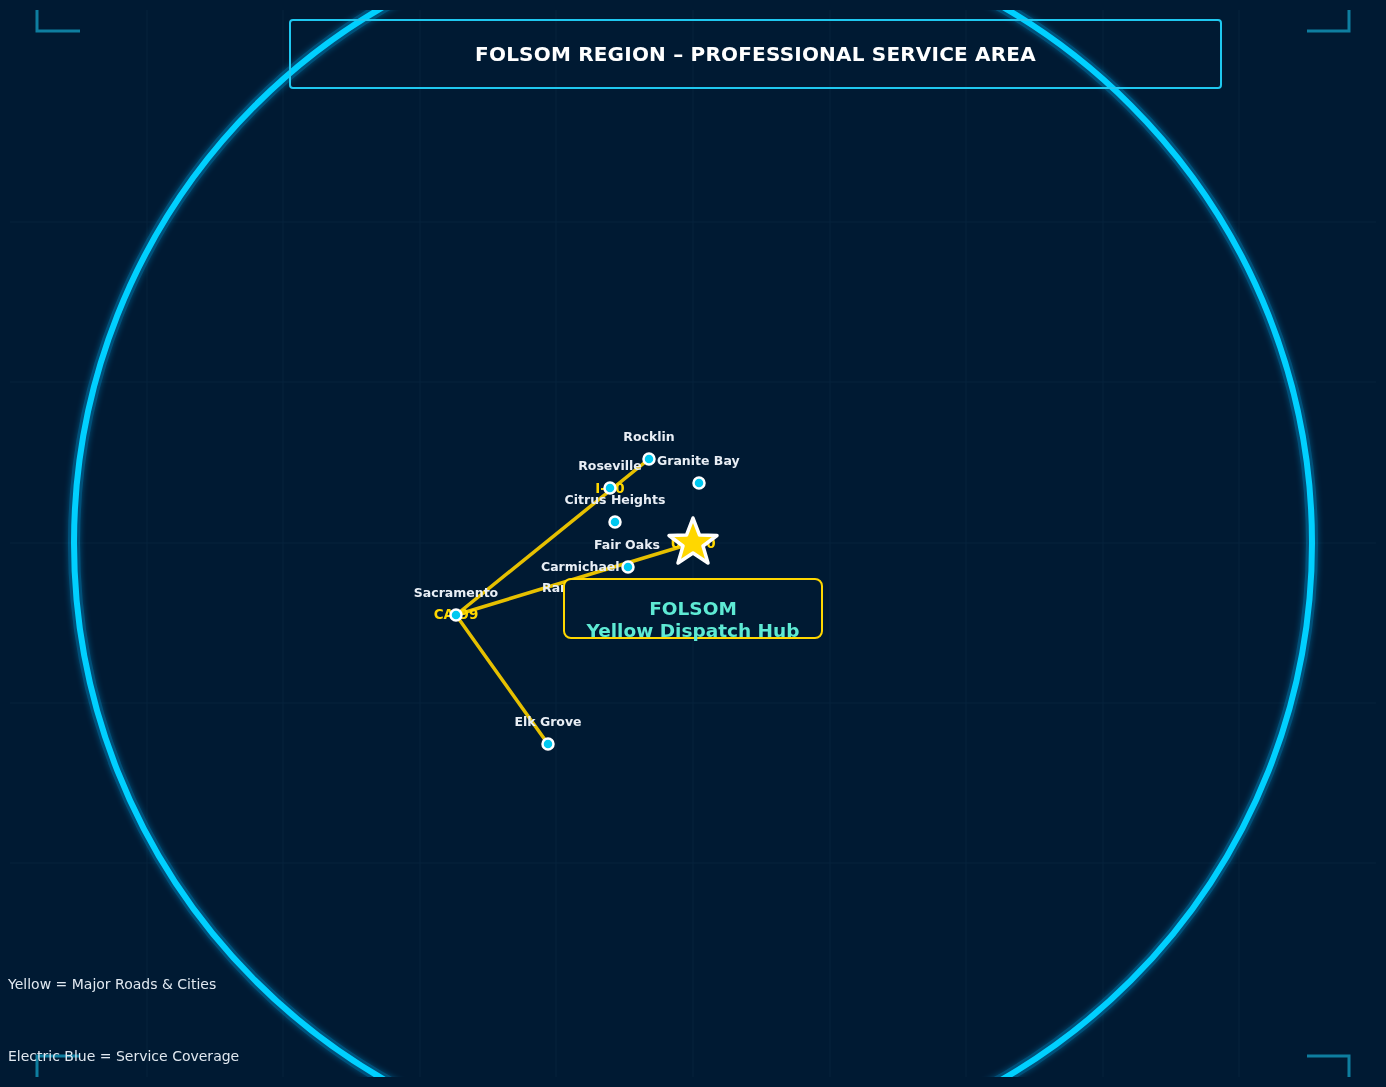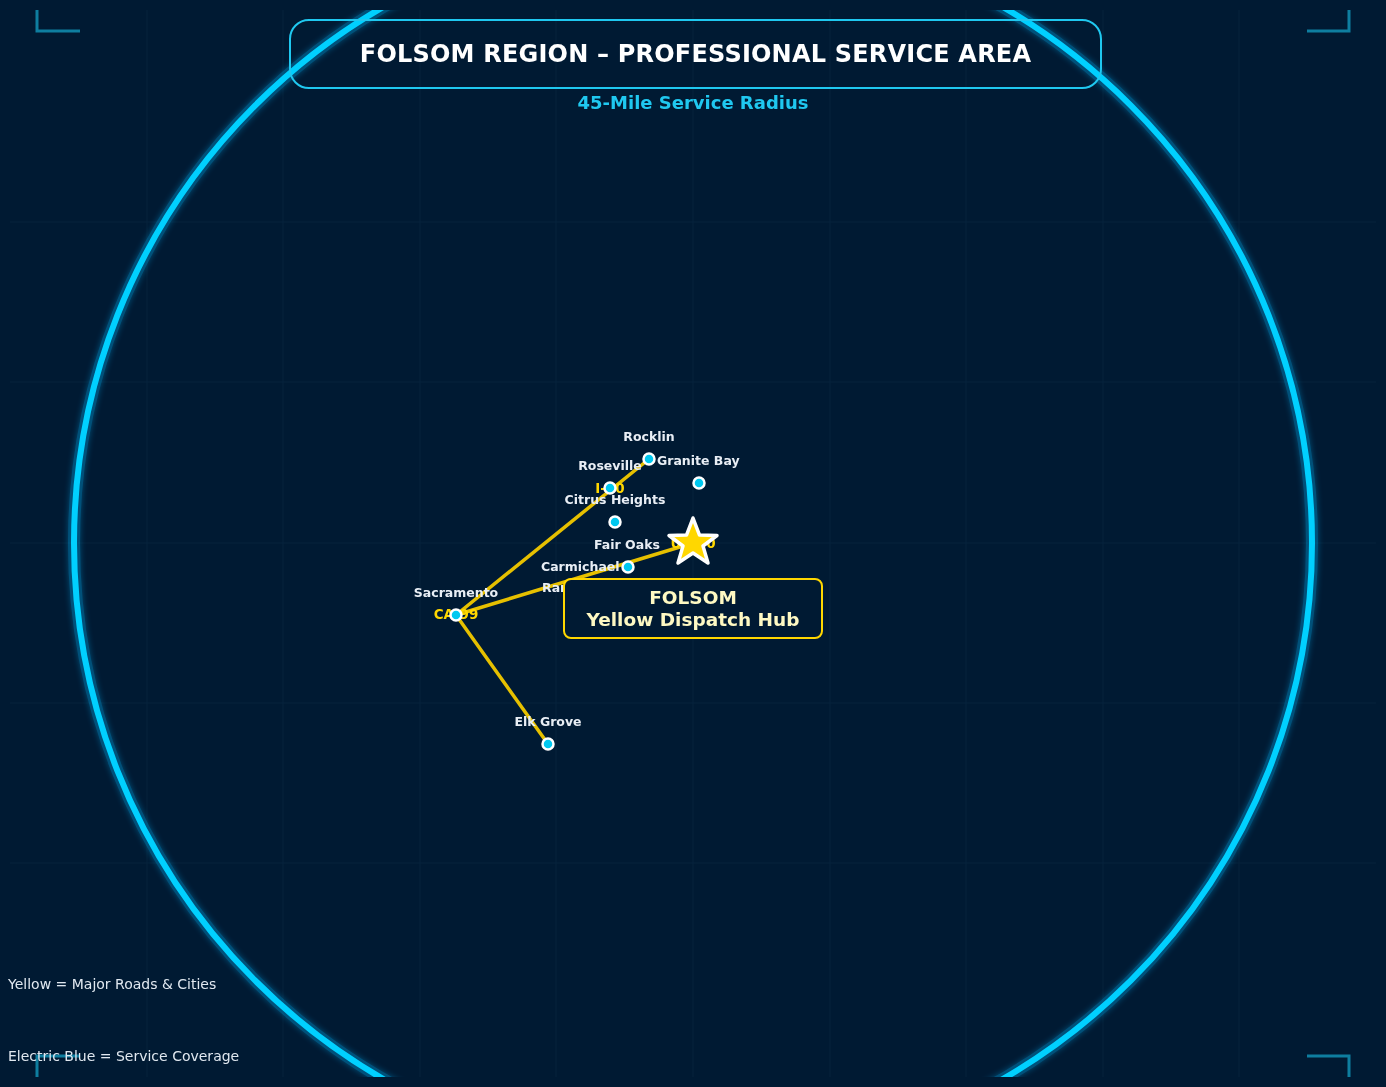--- a/index.html
+++ b/index.html
@@ -7,36 +7,36 @@
     width: 1386px; height: 1087px; overflow: hidden;
     background: #001a33;
     font-family: "DejaVu Sans", sans-serif;
     position: relative;
   }
   #stage { position: absolute; left: 0; top: 0; width: 1386px; height: 1087px; }
   svg { position: absolute; left: 0; top: 0; }
   .city-label { font-family: "DejaVu Sans", sans-serif; font-weight: bold; font-size: 12.5px; fill: #e8eef5; }
   .road-label { font-family: "DejaVu Sans", sans-serif; font-weight: bold; font-size: 13.5px; fill: #ffd700; }
   .title-box {
-    position: absolute; left: 289px; top: 19px; width: 813px; height: 70px;
-    border: 2.5px solid #1fc8f0; border-radius: 20px; box-sizing: border-box;
+    position: absolute; left: 289px; top: 19px; width: 933px; height: 70px;
+    border: 2.5px solid #1fc8f0; border-radius: 4px; box-sizing: border-box;
     display: flex; align-items: center; justify-content: center;
-    color: #ffffff; font-weight: bold; font-size: 24px; letter-spacing: 0.2px;
+    color: #ffffff; font-weight: bold; font-size: 20px; letter-spacing: 0.2px;
     white-space: nowrap;
   }
   .subtitle {
     position: absolute; left: 0; width: 1386px; top: 92px; text-align: center;
     color: #1fc8f0; font-weight: bold; font-size: 18px;
   }
   .hub-box {
     position: absolute; left: 563px; top: 578px; width: 260px; height: 61px;
     border: 2.5px solid #ffd700; border-radius: 8px; box-sizing: border-box;
     background: #001a33;
-    color: #fef9c3; font-weight: bold; font-size: 18.5px; text-align: center; line-height: 22px;
-    padding-top: 7px;
+    color: #5eead4; font-weight: bold; font-size: 18.5px; text-align: center; line-height: 22px;
+    padding-top: 18px;
   }
   .legend {
     position: absolute; left: 0; width: 1386px; 
     color: #e0e8f0; font-size: 14px; padding-left: 8px;
   }
 </style>
 </head>
 <body>
 
 <div id="stage">
@@ -114,21 +114,20 @@
       <text class="city-label" x="627" y="549" text-anchor="middle">Fair Oaks</text>
       <text class="city-label" x="541" y="571">Carmichael</text>
       <text class="city-label" x="456" y="597" text-anchor="middle">Sacramento</text>
       <text class="city-label" x="548" y="726" text-anchor="middle">Elk Grove</text>
     </g>
 
     <polygon points="693,518 699.5,535 717,535.5 703,546 708,563 693,553 678,563 683,546 669,535.5 686.5,535" fill="#ffd700" stroke="#ffffff" stroke-width="3.5" stroke-linejoin="round"></polygon>
   </svg>
 
   <div class="title-box">FOLSOM REGION – PROFESSIONAL SERVICE AREA</div>
-  <div class="subtitle">45-Mile Service Radius</div>
 
   <div class="hub-box">
     <div>FOLSOM</div>
     <div>Yellow Dispatch Hub</div>
   </div>
 
   <div class="legend" style="top:976px;">Yellow = Major Roads &amp; Cities</div>
   <div class="legend" style="top:1008px;margin-top:40px;">Electric Blue = Service Coverage</div>
 </div>
 

